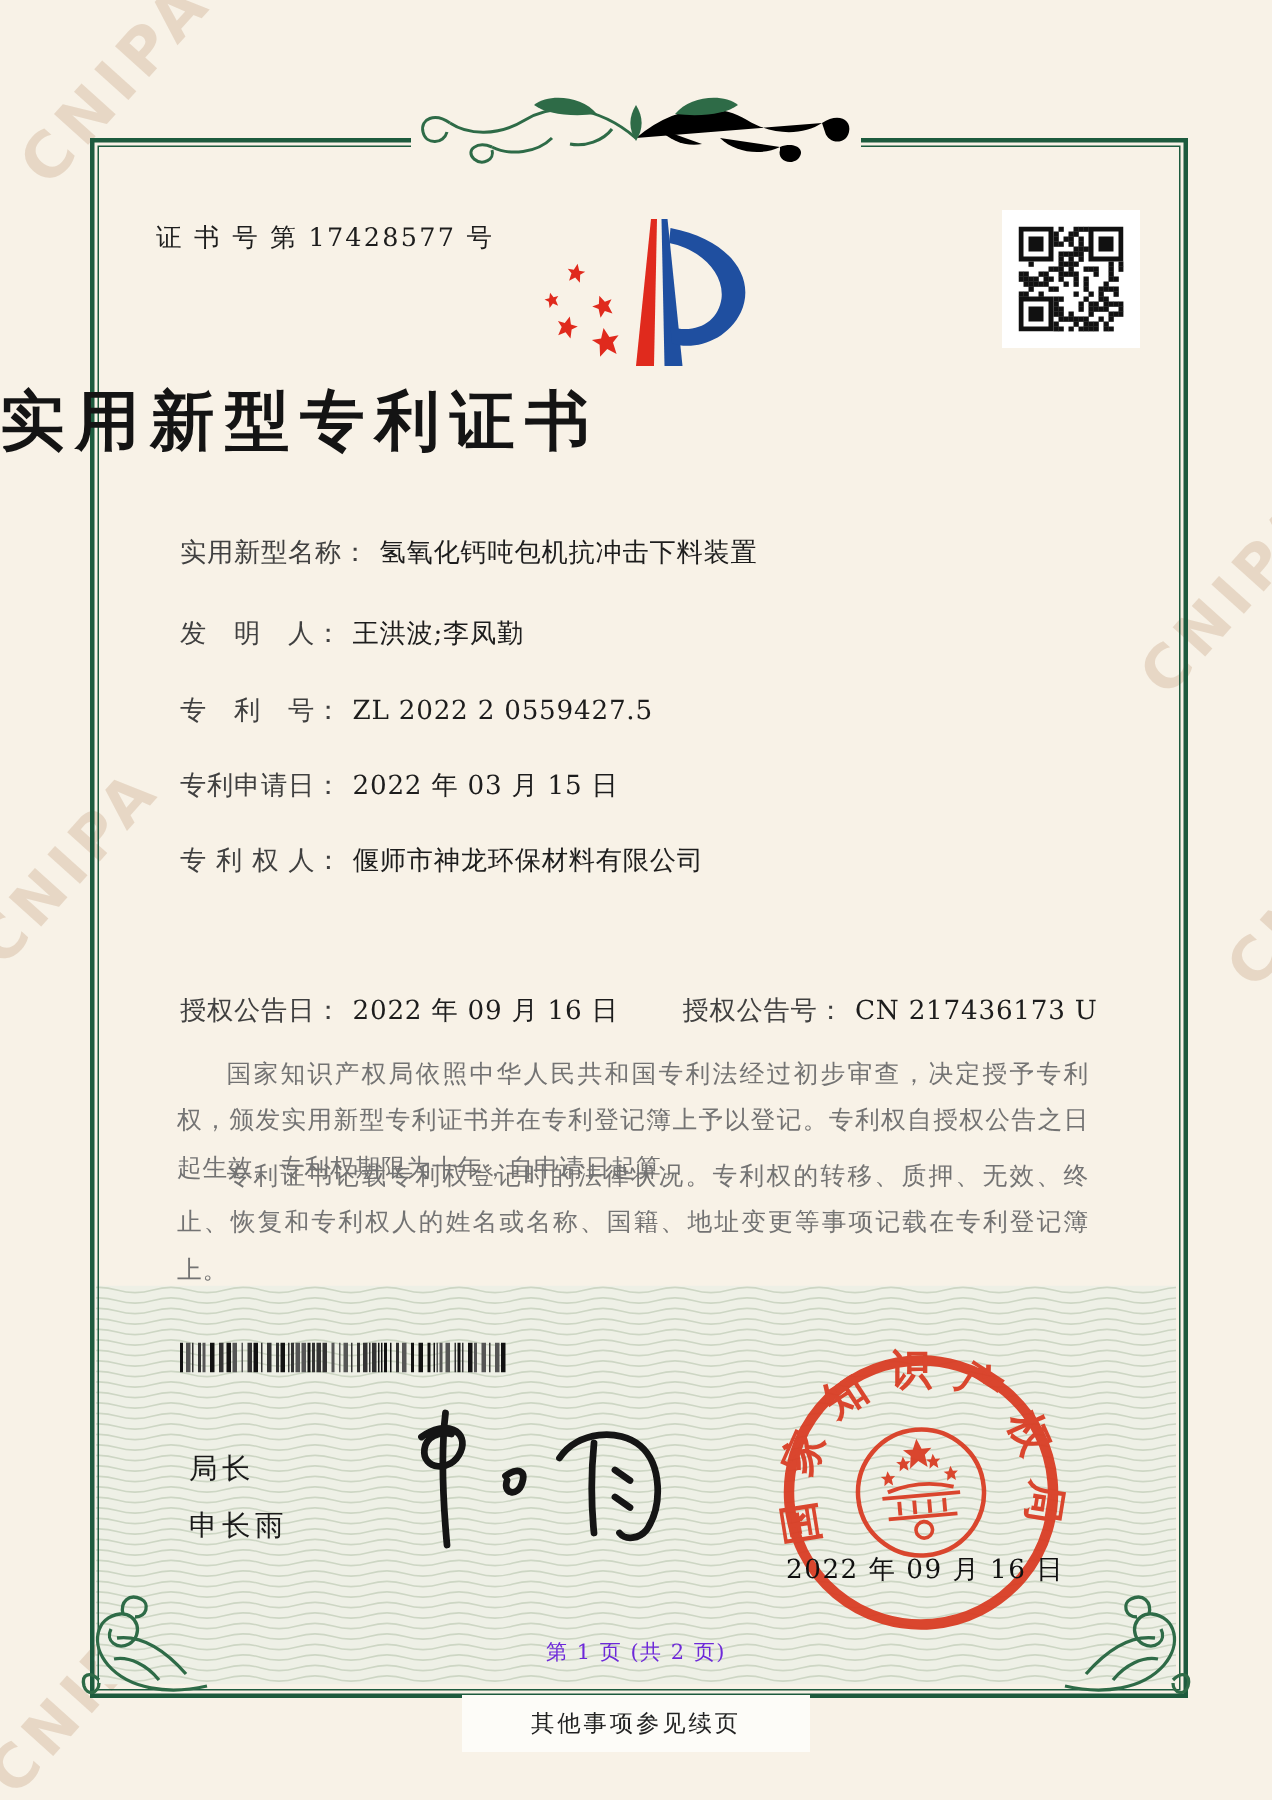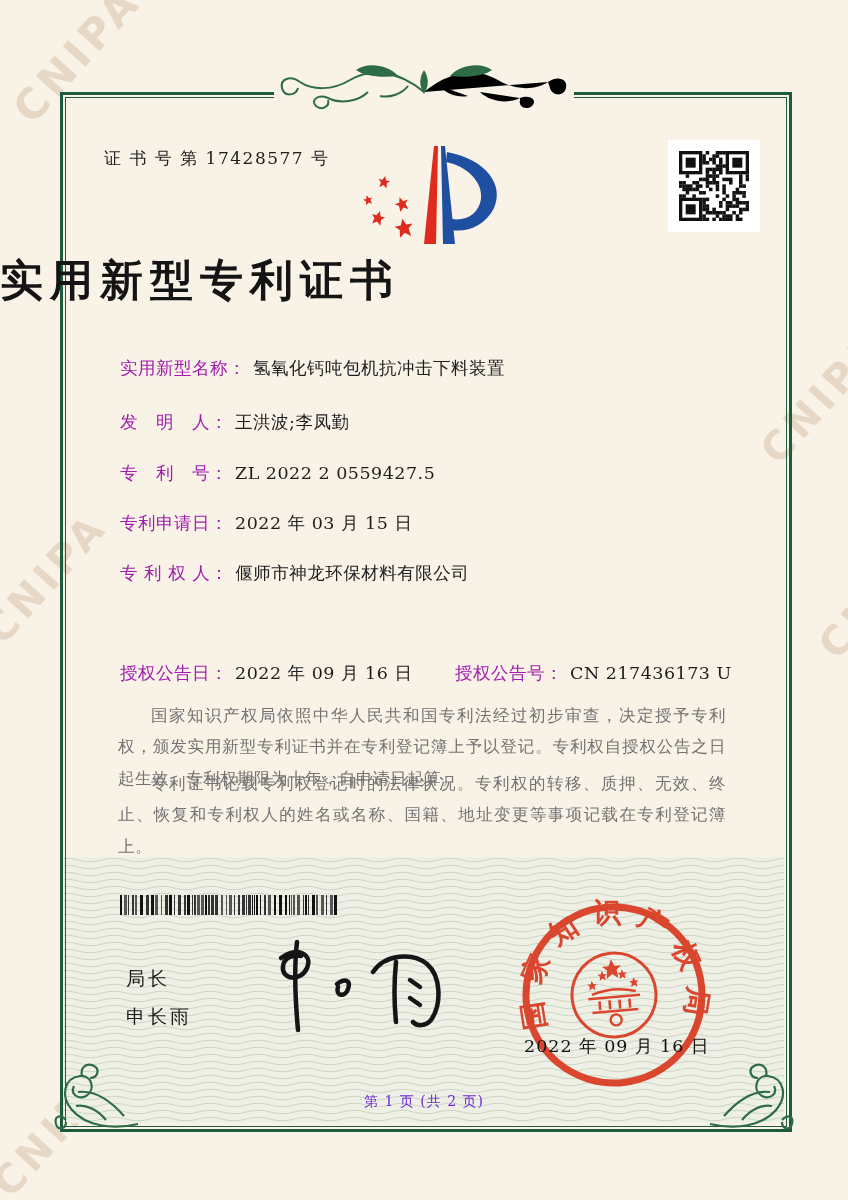--- a/index.html
+++ b/index.html
@@ -11,21 +11,21 @@
       transform:rotate(-48deg);white-space:nowrap;z-index:1;}
   .frame{position:absolute;left:60px;top:92px;width:726px;height:1034px;
       border:3px solid #1d5b3e;z-index:2;}
   .frame-inner{position:absolute;left:2px;top:2px;right:2px;bottom:2px;
       border:1px solid #1d5b3e;}
   .content{position:absolute;z-index:3;color:#1d1d1d;}
   .certno{font-size:17px;letter-spacing:1.5px;text-align:center;}
   .title{left:0;right:0;text-align:left;font-size:43px;font-weight:700;
       letter-spacing:7px;color:#141414;}
   .fieldrow{font-size:17.5px;letter-spacing:.5px;white-space:nowrap;}
-  .fieldrow .lab{color:#a21caf;}
+  .fieldrow .lab{color:#404040;}
   .fieldrow .val{margin-left:7px;color:#1d1d1d;}
   .para{width:608px;font-size:16.5px;line-height:1.9;text-indent:2em;
       color:#737373;letter-spacing:.5px;text-align:justify;}
   .director{font-size:19px;letter-spacing:3px;color:#1a1a1a;
       font-family:"DejaVu Sans","Liberation Sans",sans-serif;}
   .sealdate{font-size:17.5px;letter-spacing:1px;color:#101010;z-index:6;}
   .pageinfo{left:0;right:0;text-align:center;font-size:14px;
       letter-spacing:1px;color:#6d28d9;}
   .footnote-box{left:308px;top:1130px;width:232px;height:38px;background:#fdfcf8;
       z-index:4;display:flex;align-items:center;justify-content:center;}
@@ -418,14 +418,17 @@
         <path d="M-23 16 L23 16"></path>
         <circle cy="25" r="5.5" stroke-width="2.4"></circle>
       </g>
     </g>
   </svg>
 
   <div class="content sealdate" style="left:524px;top:1034px;">2022 年 09 月 16 日</div>
 
   <div class="content pageinfo" style="top:1093px;z-index:4;">第 1 页 (共 2 页)</div>
 
+  <div class="abs footnote-box">
+    <span>其他事项参见续页</span>
+  </div>
 
 </div>
 
 </body></html>

